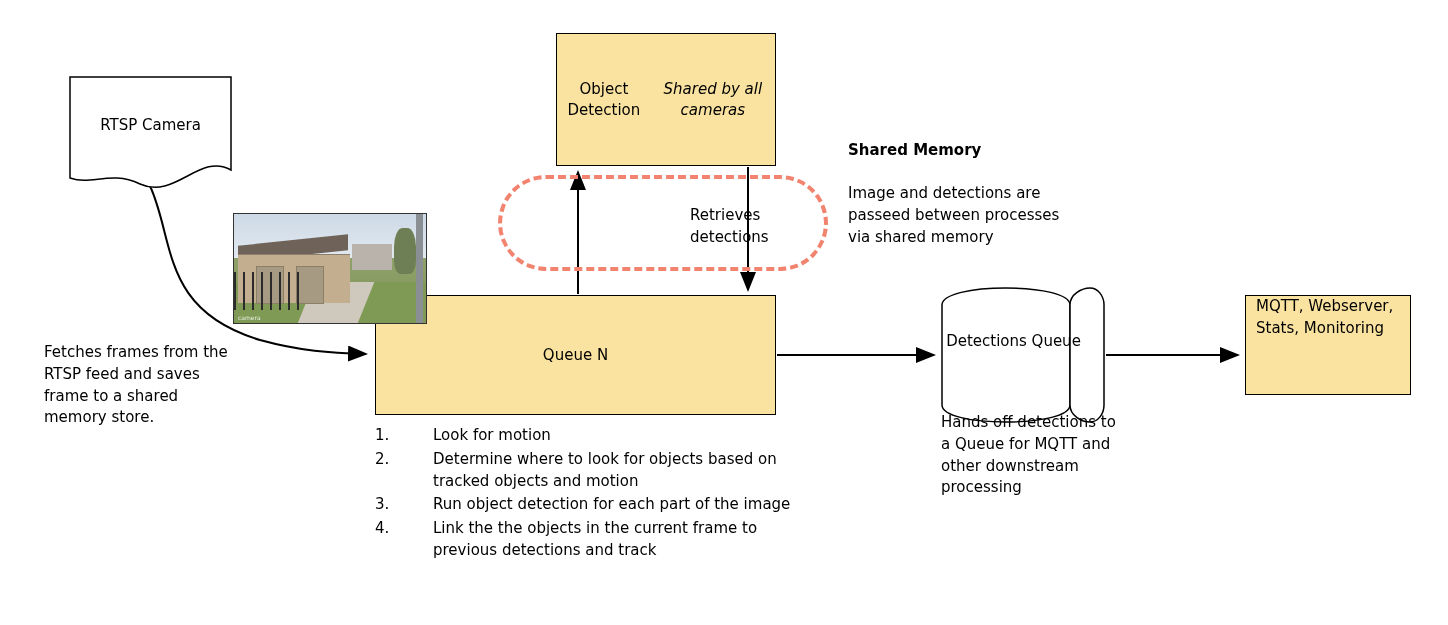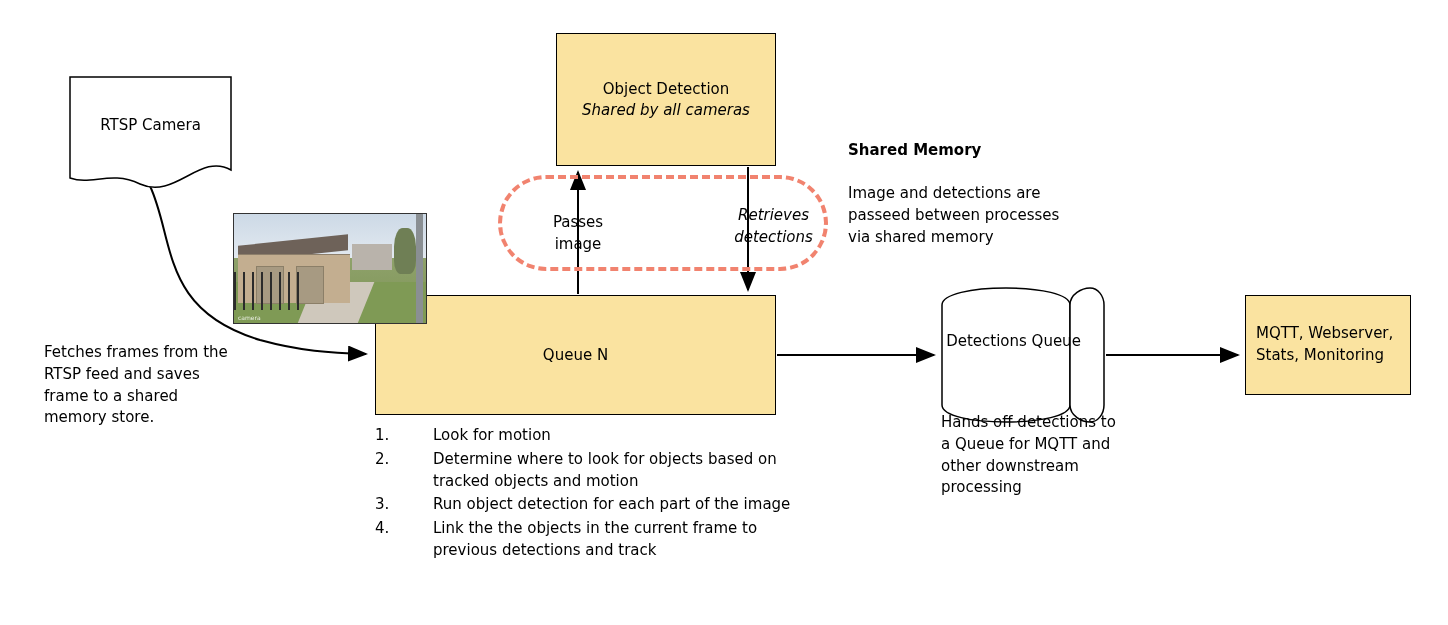--- a/index.html
+++ b/index.html
@@ -26,21 +26,21 @@
     pointer-events: none;
   }
 
   
   .box {
     position: absolute;
     background: #fae3a0;
     border: 1px solid #000;
     box-sizing: border-box;
     display: flex;
-    flex-direction: column;
+    flex-direction: row;
     align-items: center;
     justify-content: center;
     text-align: center;
     font-size: 15px;
     line-height: 1.35;
   }
 
   #object-detection {
     left: 556px; top: 33px;
     width: 220px; height: 133px;
@@ -108,24 +108,22 @@
     font-size: 15px;
     line-height: 1.45;
     white-space: pre-line;
   }
   #passes-image {
     left: 523px; top: 212px;
     width: 110px;
     text-align: center;
   }
   #retrieves-detections {
-    left: 716px; top: 205px;
+    left: 690px; top: 205px;
     width: 115px;
-    text-align: center;
-    font-style: italic;
   }
   #shared-memory-note {
     left: 848px; top: 118px;
     width: 215px;
   }
   #shared-memory-note .hdr { font-weight: bold; }
   #fetches-note {
     left: 44px; top: 342px;
     width: 185px;
   }
@@ -240,22 +238,20 @@
   <div id="detections-queue" class="abs">
     <div class="label">Detections
 Queue</div>
   </div>
 
   <div id="mqtt-box" class="box">
     <div>MQTT, Webserver,
 Stats, Monitoring</div>
   </div>
 
-  <div id="passes-image" class="txt">Passes
-image</div>
   <div id="retrieves-detections" class="txt">Retrieves
 detections</div>
 
   <div id="shared-memory-note" class="txt">
     <div class="hdr">Shared Memory</div>
     <div>Image and detections are passeed between processes via shared memory</div>
   </div>
 
   <div id="fetches-note" class="txt">Fetches frames from the RTSP feed and saves frame to a shared memory store.</div>
 

